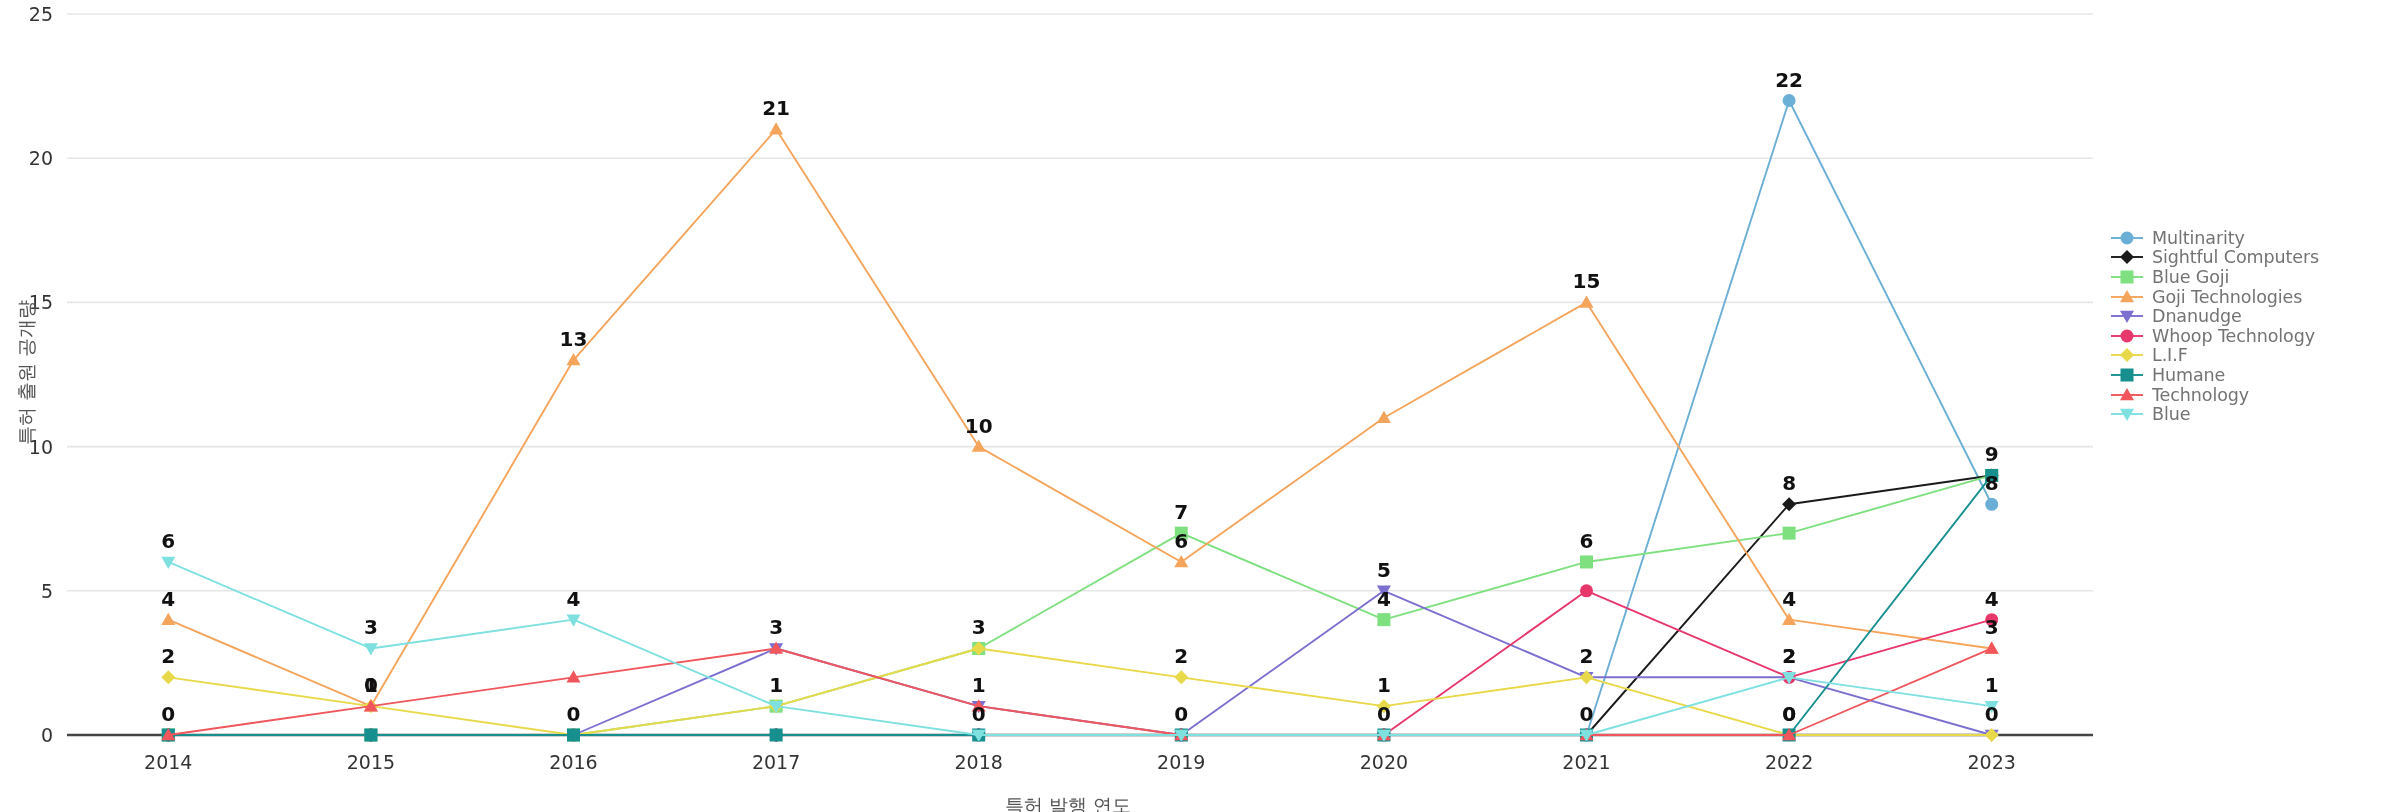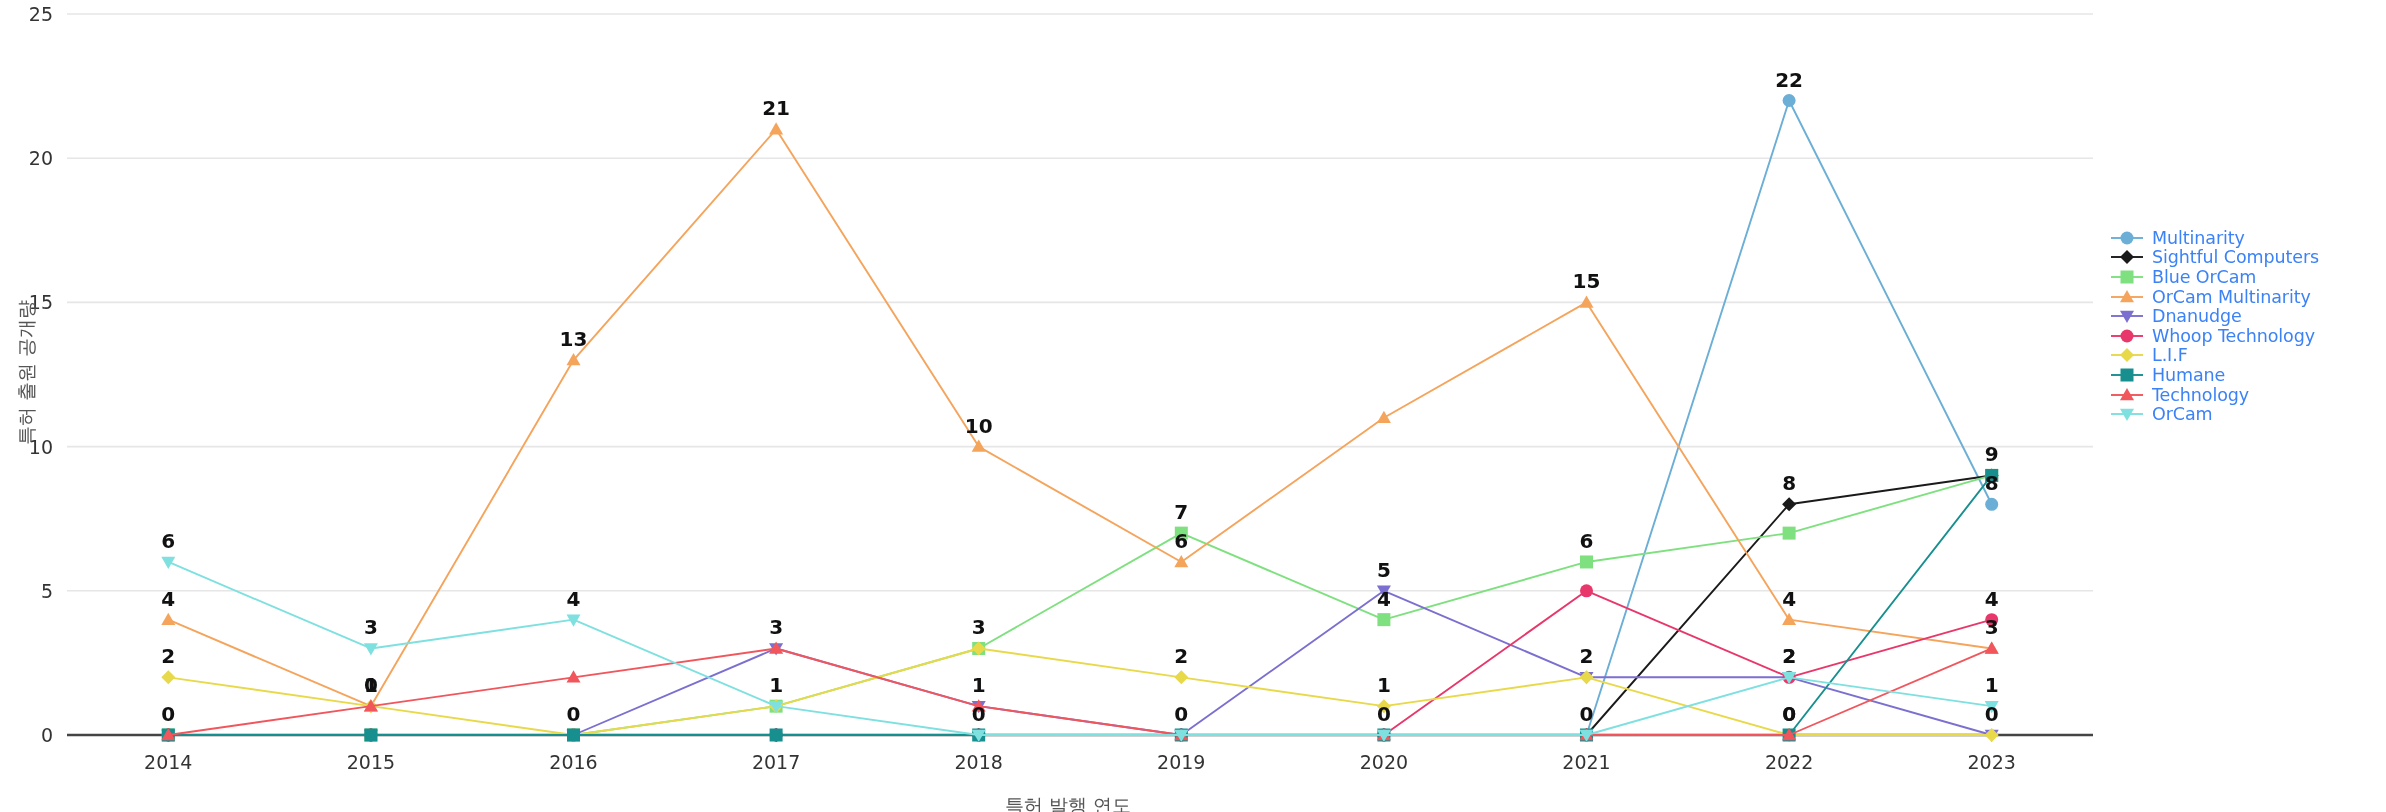--- a/index.html
+++ b/index.html
@@ -48,21 +48,21 @@
     margin-bottom: 0px;
   }
   .legend-swatch {
     width: 34px;
     height: 16px;
     margin-right: 8px;
     flex: 0 0 34px;
   }
   .legend-label {
     font-size: 17.5px;
-    color: #3b82f6;
+    color: #737373;
     white-space: nowrap;
     letter-spacing: -0.1px;
   }
 </style>
 </head>
 <body>
 
 <div id="root">
 
   <svg id="chart-svg" width="2386" height="812">
@@ -286,28 +286,28 @@
           <line x1="1" x2="33" y1="8" y2="8" stroke="#1a1a1a" stroke-width="1.9"></line>
           <polygon points="17,1 24,8 17,15 10,8" fill="#1a1a1a"></polygon>
         </svg>
         <span class="legend-label">Sightful Computers</span>
       </div>
       <div class="legend-item">
         <svg class="legend-swatch" viewBox="0 0 34 16">
           <line x1="1" x2="33" y1="8" y2="8" stroke="#7fe07f" stroke-width="1.9"></line>
           <rect x="10.5" y="1.5" width="13" height="13" fill="#7fe07f"></rect>
         </svg>
-        <span class="legend-label">Blue OrCam</span>
+        <span class="legend-label">Blue Goji</span>
       </div>
       <div class="legend-item">
         <svg class="legend-swatch" viewBox="0 0 34 16">
           <line x1="1" x2="33" y1="8" y2="8" stroke="#f5a45c" stroke-width="1.9"></line>
           <polygon points="17,1 24,13.25 10,13.25" fill="#f5a45c"></polygon>
         </svg>
-        <span class="legend-label">OrCam Multinarity</span>
+        <span class="legend-label">Goji Technologies</span>
       </div>
       <div class="legend-item">
         <svg class="legend-swatch" viewBox="0 0 34 16">
           <line x1="1" x2="33" y1="8" y2="8" stroke="#7b6fd0" stroke-width="1.9"></line>
           <polygon points="17,15 24,2.75 10,2.75" fill="#7b6fd0"></polygon>
         </svg>
         <span class="legend-label">Dnanudge</span>
       </div>
       <div class="legend-item">
         <svg class="legend-swatch" viewBox="0 0 34 16">
@@ -335,17 +335,17 @@
           <line x1="1" x2="33" y1="8" y2="8" stroke="#f0565c" stroke-width="1.9"></line>
           <polygon points="17,1 24,13.25 10,13.25" fill="#f0565c"></polygon>
         </svg>
         <span class="legend-label">Technology</span>
       </div>
       <div class="legend-item">
         <svg class="legend-swatch" viewBox="0 0 34 16">
           <line x1="1" x2="33" y1="8" y2="8" stroke="#7fe0e0" stroke-width="1.9"></line>
           <polygon points="17,15 24,2.75 10,2.75" fill="#7fe0e0"></polygon>
         </svg>
-        <span class="legend-label">OrCam</span>
+        <span class="legend-label">Blue</span>
       </div>
     </div>
 
 </div>
 
 </body></html>

